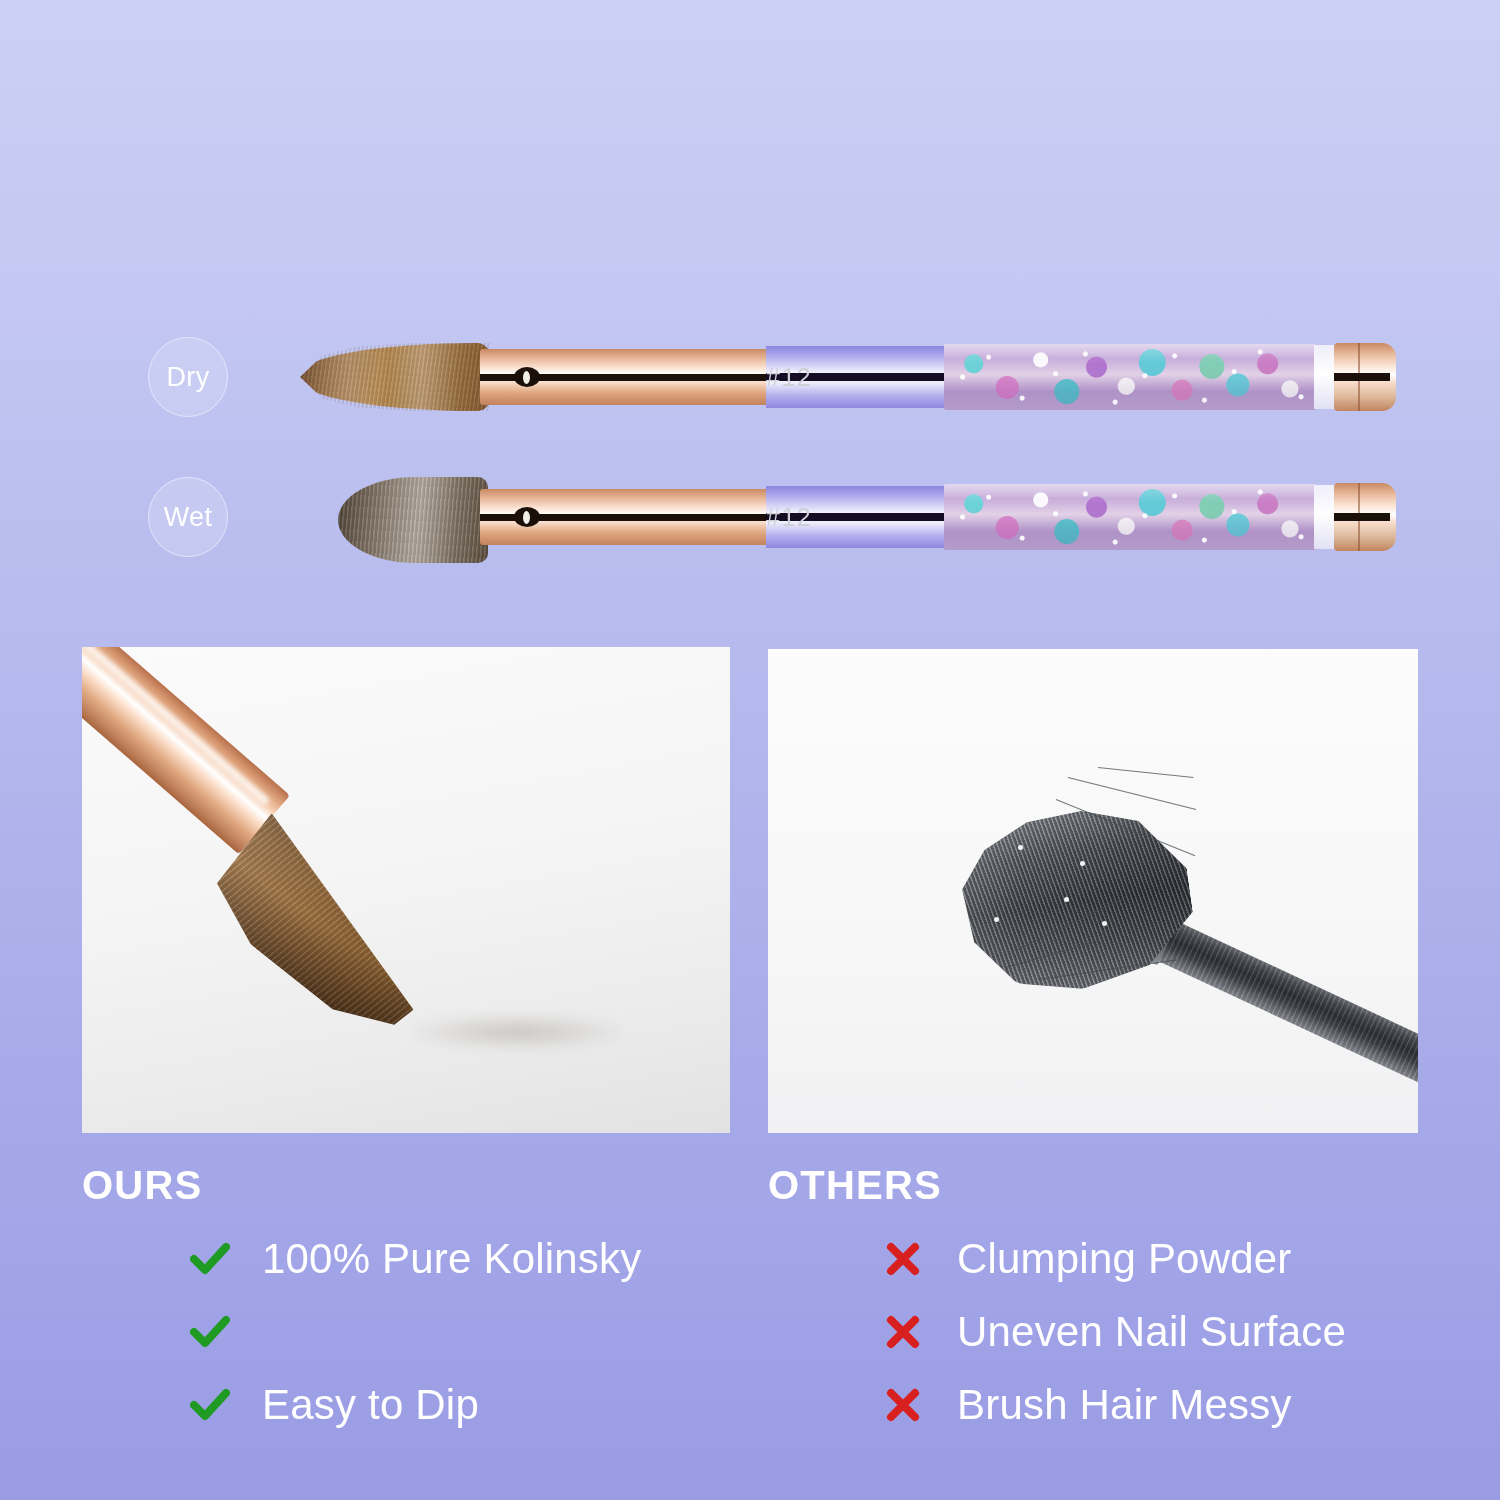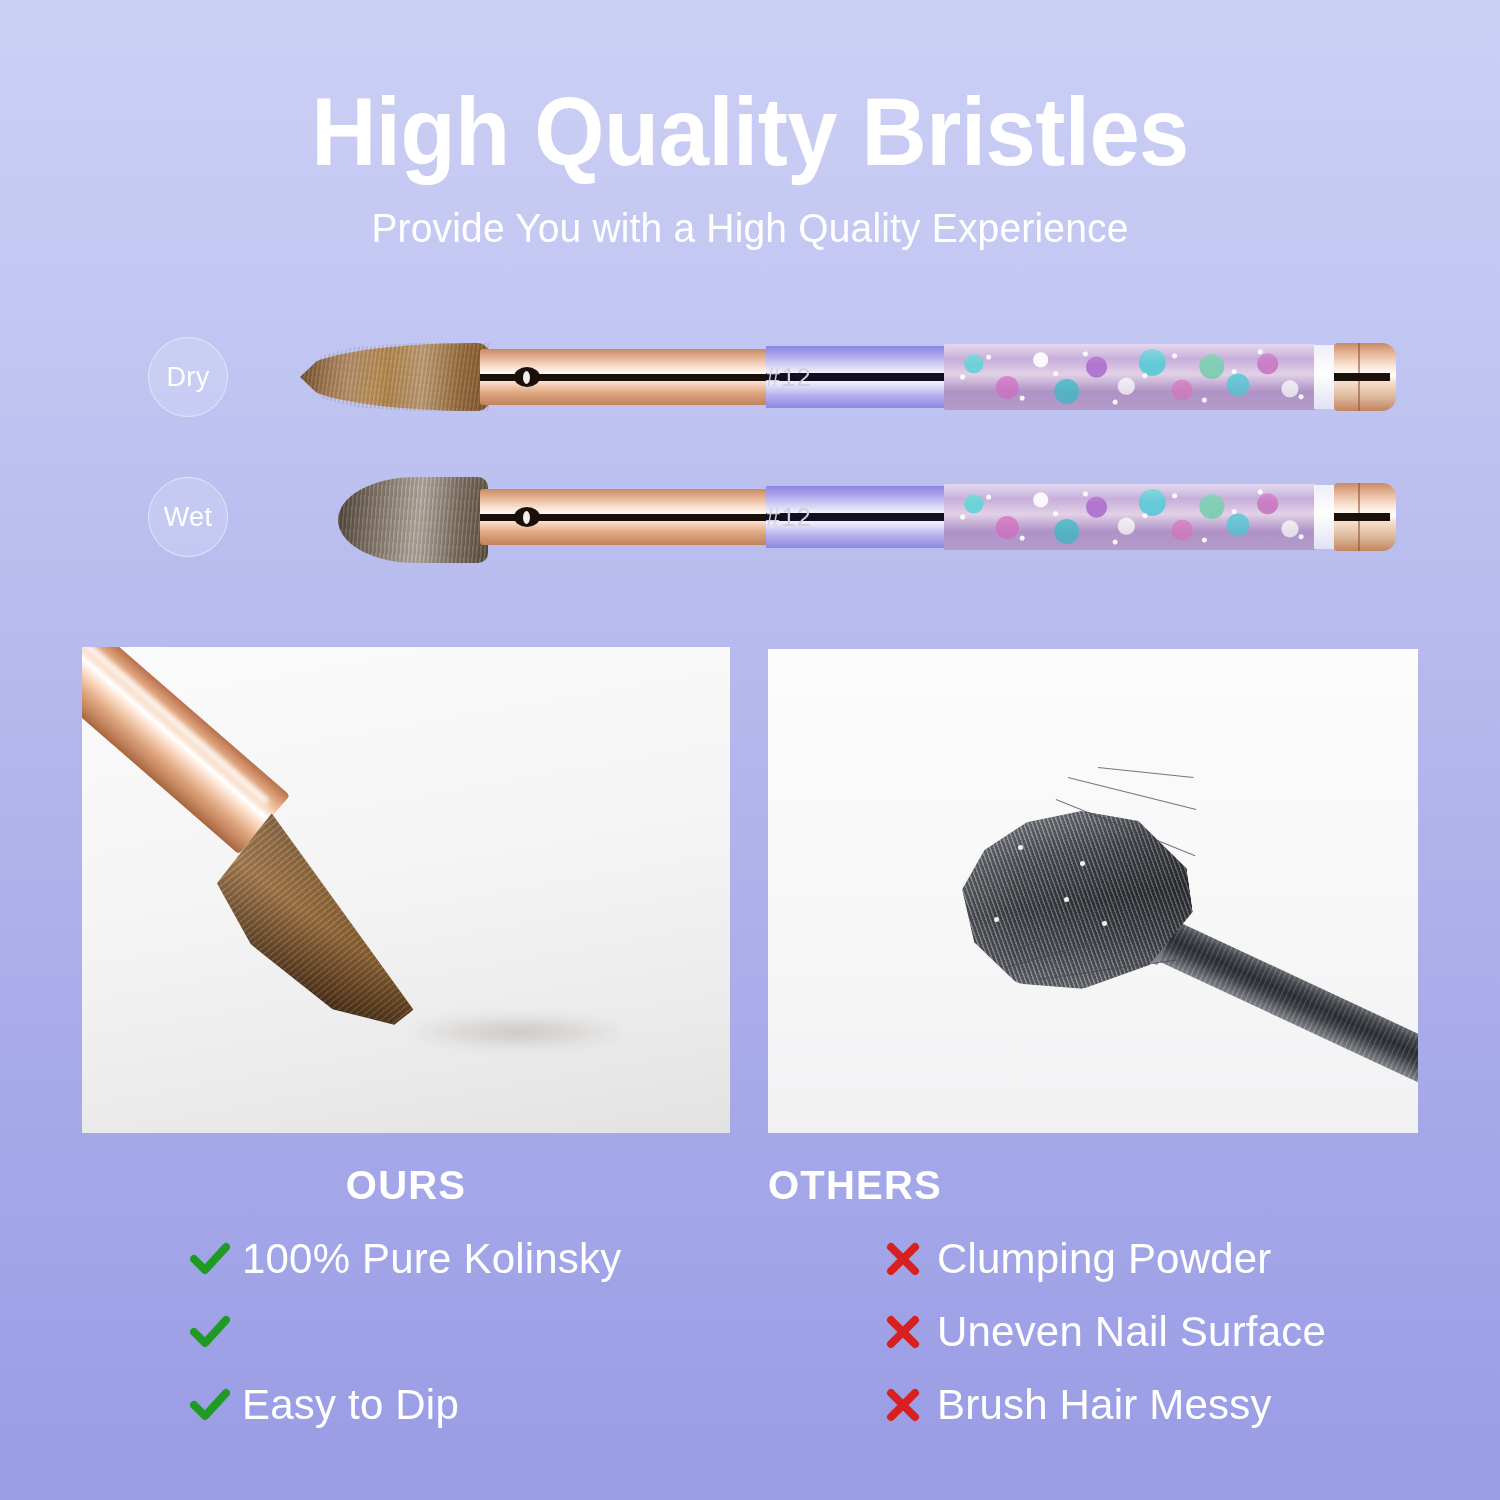--- a/index.html
+++ b/index.html
@@ -485,36 +485,37 @@
 
   
   .col-heading {
     position: absolute;
     font-family: "Liberation Sans Narrow", "Liberation Sans", sans-serif;
     font-size: 40px;
     font-weight: 700;
     color: #ffffff;
     letter-spacing: 1.2px;
   }
-  #heading-ours  { left: 82px; top: 1163px; width: 648px; text-align: center; }
+  #heading-ours  { left: 82px; top: 1163px; width: 648px; text-align: left; }
   #heading-others{ left: 768px; top: 1163px; width: 650px; text-align: left; }
 
   .feature-list {
     position: absolute;
     list-style: none;
     margin: 0;
     padding: 0;
   }
   #list-ours   { left: 190px; top: 1222px; }
   #list-others { left: 885px; top: 1222px; }
 
   .feature-item {
     display: flex;
     align-items: center;
     height: 73px;
+    gap: 20px;
   }
   .feature-icon {
     width: 52px;
     flex: 0 0 52px;
     display: flex;
     align-items: center;
     justify-content: flex-start;
   }
   .feature-text {
     font-family: "Liberation Sans Narrow", "Liberation Sans", sans-serif;
@@ -523,24 +524,20 @@
     color: #ffffff;
     letter-spacing: 0.2px;
     white-space: nowrap;
   }
 </style>
 </head>
 <body>
 
 <div id="stage">
 
-  <div class="header">
-    <div class="title">High Quality Bristles</div>
-    <div class="subtitle">Provide You with a High Quality Experience</div>
-  </div>
 
   <div class="brush-row" id="row-dry">
     <div class="state-badge">
       <span>Dry</span>
     </div>
 
     <div class="bristles bristle-dry"></div>
 
     <div class="ferrule" style="left:480px; width:290px;">
       <div class="crimp"></div>

